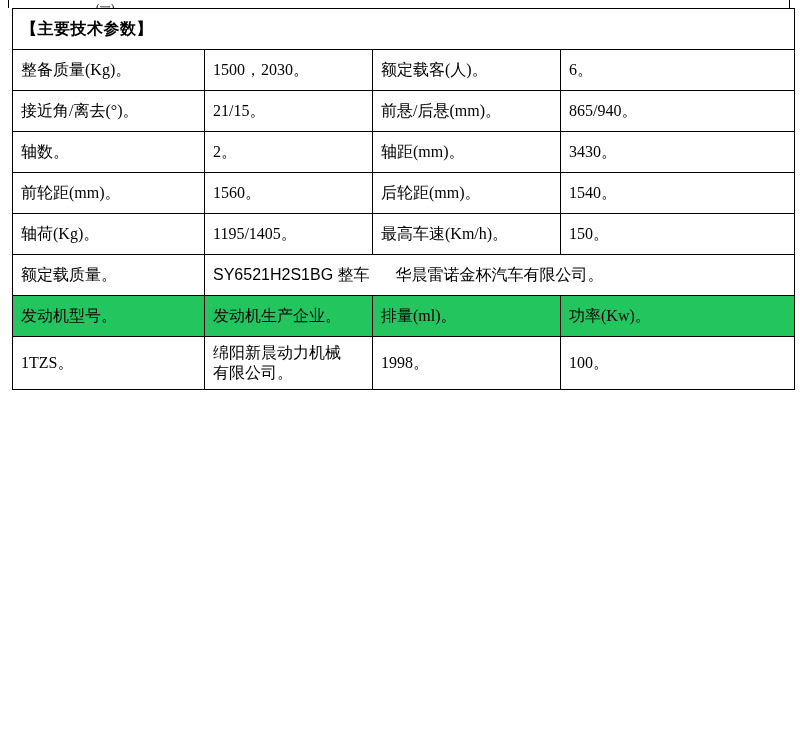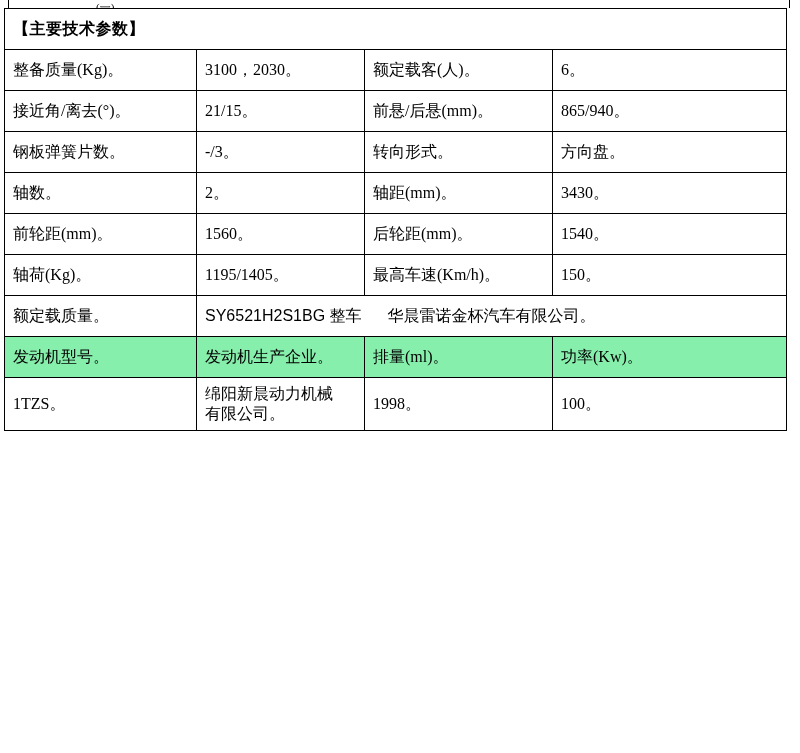--- a/index.html
+++ b/index.html
@@ -17,21 +17,21 @@
   }
   .page {
     position: absolute;
     left: 0;
     top: 0;
     width: 800px;
     height: 753px;
   }
   .sheet {
     position: absolute;
-    left: 4px;
+    left: 12px;
     top: 8px;
     width: 782px;
   }
   table.spec {
     border-collapse: collapse;
     table-layout: fixed;
     width: 782px;
     background: #ffffff;
   }
   table.spec td {
@@ -44,21 +44,21 @@
     height: 28px;
   }
   td.title-cell {
     font-weight: bold;
     font-size: 17px;
     letter-spacing: 0.5px;
     padding-top: 7px;
     padding-bottom: 7px;
   }
   tr.shaded td {
-    background: #86efac;
+    background: #22c55e;
     padding-left: 8px;
   }
   .col-a { width: 192px; }
   .col-b { width: 168px; }
   .col-c { width: 188px; }
   .col-d { width: 234px; }
   .chassis-val {
     font-family: Liberation Sans, sans-serif;
   }
   .chassis-gap {
@@ -105,38 +105,32 @@
       <tbody>
         <tr>
           <td class="title-cell" colspan="4">【主要技术参数】</td>
         </tr>
 
 
 
 
         <tr>
           <td>整备质量(Kg)。</td>
-          <td>3100，2030。</td>
+          <td>1500，2030。</td>
           <td>额定载客(人)。</td>
           <td>6。</td>
         </tr>
 
         <tr>
           <td>接近角/离去(°)。</td>
           <td>21/15。</td>
           <td>前悬/后悬(mm)。</td>
           <td>865/940。</td>
         </tr>
 
-        <tr>
-          <td>钢板弹簧片数。</td>
-          <td>-/3。</td>
-          <td>转向形式。</td>
-          <td>方向盘。</td>
-        </tr>
 
         <tr>
           <td>轴数。</td>
           <td>2。</td>
           <td>轴距(mm)。</td>
           <td>3430。</td>
         </tr>
 
 
         <tr>

